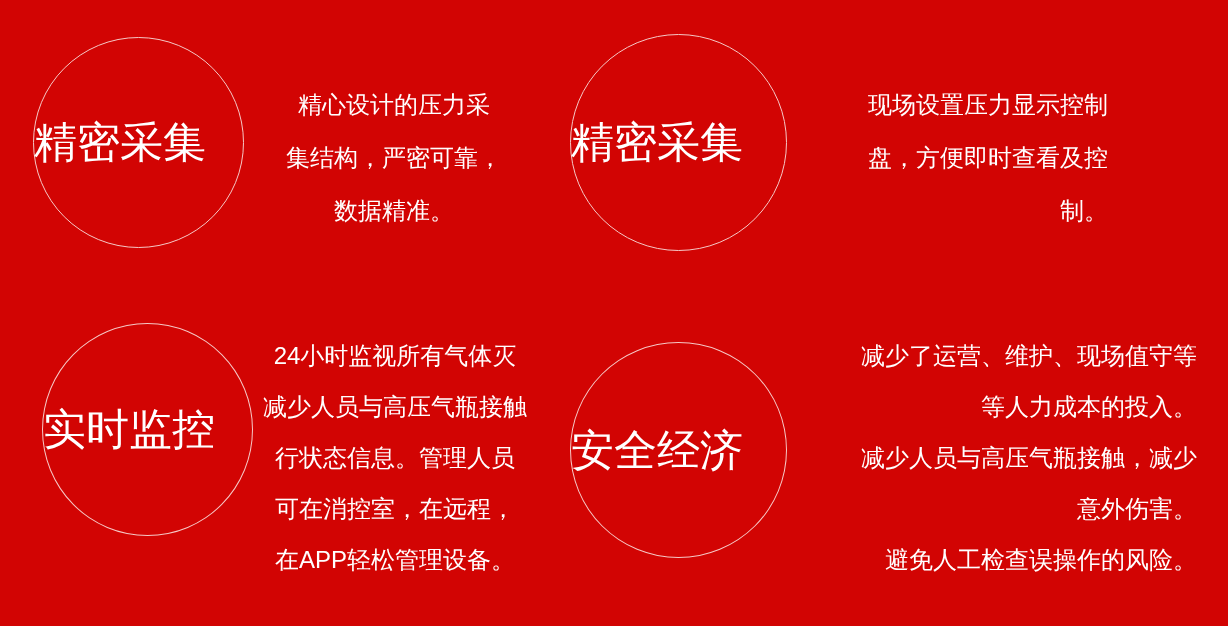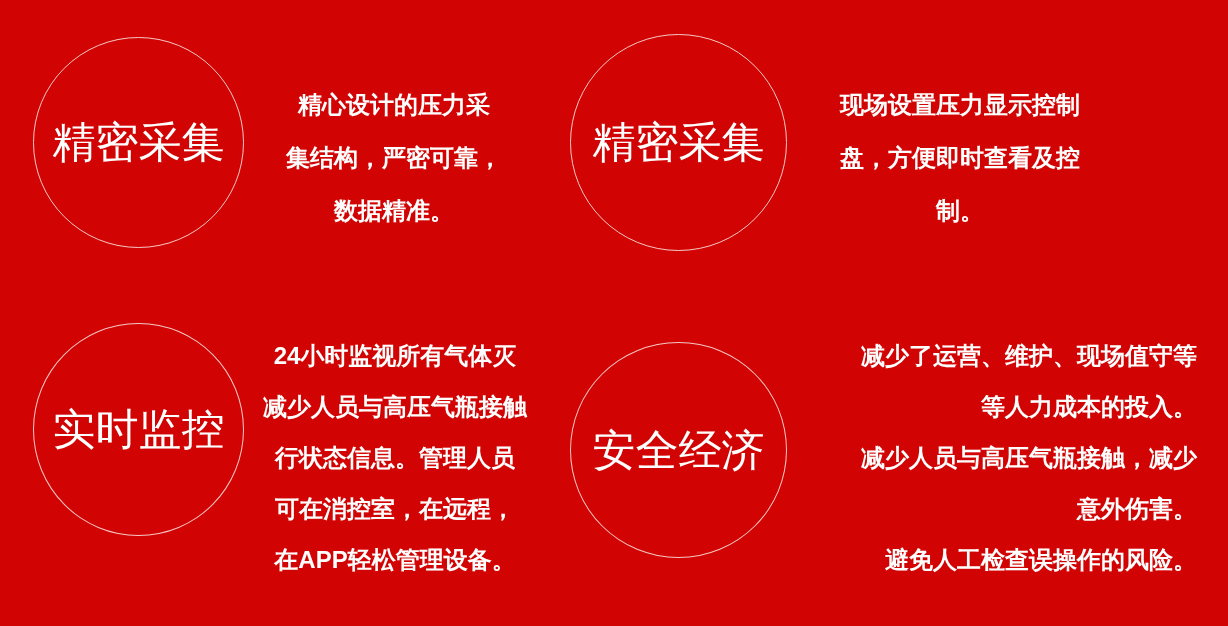--- a/index.html
+++ b/index.html
@@ -28,41 +28,41 @@
   }
 
   
   .circle-badge {
     position: absolute;
     border-radius: 50%;
     border: 1px solid #f6c8c6;
     box-sizing: border-box;
     display: flex;
     align-items: center;
-    justify-content: center;
+    justify-content: flex-start;
   }
   .circle-title {
     color: #ffffff;
     font-size: 43px;
     line-height: 1;
     letter-spacing: 0px;
     white-space: nowrap;
     text-align: center;
     font-weight: 400;
   }
 
   
   .desc {
     position: absolute;
     color: #ffffff;
     font-size: 24px;
     line-height: 51px;
     text-align: center;
     white-space: pre-line;
-    font-weight: 700;
+    font-weight: 400;
   }
 
   
   #block-precision .circle-badge {
     left: 33px;  top: 37px;
     width: 211px; height: 211px;
   }
   #block-precision .desc {
     left: 249px; top: 78px;
     width: 290px;
@@ -71,25 +71,26 @@
 
   
   #block-onsite .circle-badge {
     left: 570px; top: 34px;
     width: 217px; height: 217px;
   }
   #block-onsite .desc {
     left: 812px; top: 78px;
     width: 296px;
     line-height: 53px;
+    text-align: right;
   }
 
   
   #block-monitor .circle-badge {
-    left: 33px;  top: 323px;
+    left: 42px;  top: 323px;
     width: 211px; height: 213px;
   }
   #block-monitor .desc {
     left: 249px; top: 330px;
     width: 292px;
   }
 
   
   #block-economy .circle-badge {
     left: 570px; top: 342px;

